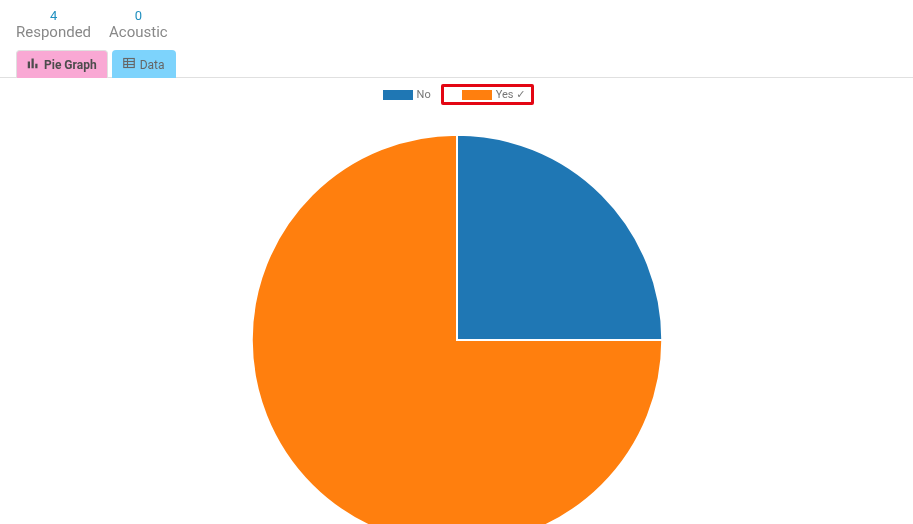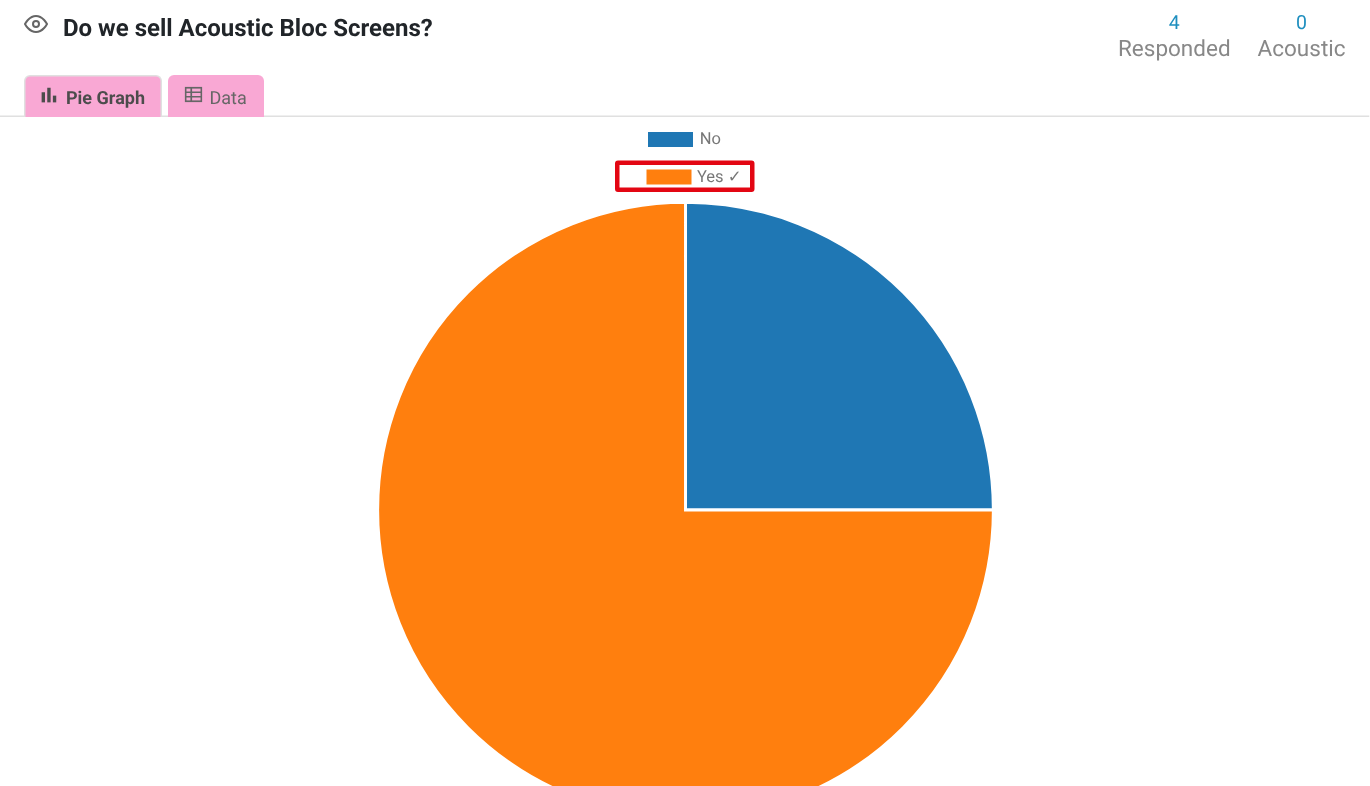--- a/index.html
+++ b/index.html
@@ -6,44 +6,35 @@
     body { font-family: -apple-system, BlinkMacSystemFont, "Segoe UI", Roboto, "Helvetica Neue", Arial, sans-serif; font-size: 13px; color: #4c4c4c; background: #fff; width: 913px; height: 524px; overflow: hidden; }
     .header { display: flex; justify-content: space-between; align-items: flex-start; padding: 8px 16px 4px 16px; }
     .title-block { display: flex; align-items: center; gap: 10px; }
     .eye-icon { width: 16px; height: 16px; color: #666; }
     .question-title { font-size: 16px; font-weight: 700; color: #212529; }
     .stats { display: flex; gap: 18px; text-align: center; }
     .stat-num { font-size: 13px; color: #1f8fbf; }
     .stat-num.zero { color: #1f8fbf; }
     .stat-label { font-size: 15px; color: #888; }
     .tabs { display: flex; gap: 4px; padding: 4px 16px 0 16px; border-bottom: 1px solid #e0e0e0; }
-    .tab { display: flex; align-items: center; gap: 5px; padding: 6px 10px 6px 10px; border: 1px solid transparent; border-bottom: none; border-radius: 4px 4px 0 0; cursor: pointer; font-size: 12px; color: #666; position: relative; top: 1px; background: #f9a8d4;}
+    .tab { display: flex; align-items: center; gap: 5px; padding: 6px 10px 6px 10px; border: 1px solid transparent; border-bottom: none; border-radius: 4px 4px 0 0; cursor: pointer; font-size: 12px; color: #666; position: relative; top: 1px; background: #7dd3fc;}
     .tab.active { border-color: #e0e0e0; font-weight: 700; color: #4c4c4c; background:#f9a8d4;}
     .tab-icon { width: 12px; height: 12px; }
     .chart-area { position: relative; width: 100%; height: 452px; }
-    .legend { display: flex; align-items: center; gap: 6px; padding-top: 6px; font-size: 11px; color: #777; position: relative; flex-direction: column;}
+    .legend { display: flex; justify-content: center; align-items: center; gap: 6px; padding-top: 6px; font-size: 11px; color: #777; position: relative;}
     .legend-item { display: flex; align-items: center; gap: 4px; padding: 2px 4px;}
     .swatch { width: 30px; height: 10px; display: inline-block; }
     .highlight-box { border: 3px solid #e30613; border-radius: 2px; padding: 1px 6px 1px 18px; display:flex; align-items:center; gap:4px;}
     .pie-wrap { position: absolute; left: 50%; top: 58%; transform: translate(-50%, -50%); }
     svg.pie { display: block; }
   </style>
 </head>
 <body>
 
 <div class="header">
-  <div class="title-block">
-    <span>
-      <svg class="eye-icon" viewBox="0 0 24 24" fill="none" stroke="currentColor" stroke-width="2">
-          <path d="M1 12s4-8 11-8 11 8 11 8-4 8-11 8S1 12 1 12z"></path>
-          <circle cx="12" cy="12" r="3"></circle>
-        </svg>
-    </span>
-    <span class="question-title">Do we sell Acoustic Bloc Screens?</span>
-  </div>
   <div class="stats">
     <div>
       <div class="stat-num">4</div>
       <div class="stat-label">Responded</div>
     </div>
     <div>
       <div class="stat-num zero">0</div>
       <div class="stat-label">Acoustic</div>
     </div>
   </div>

